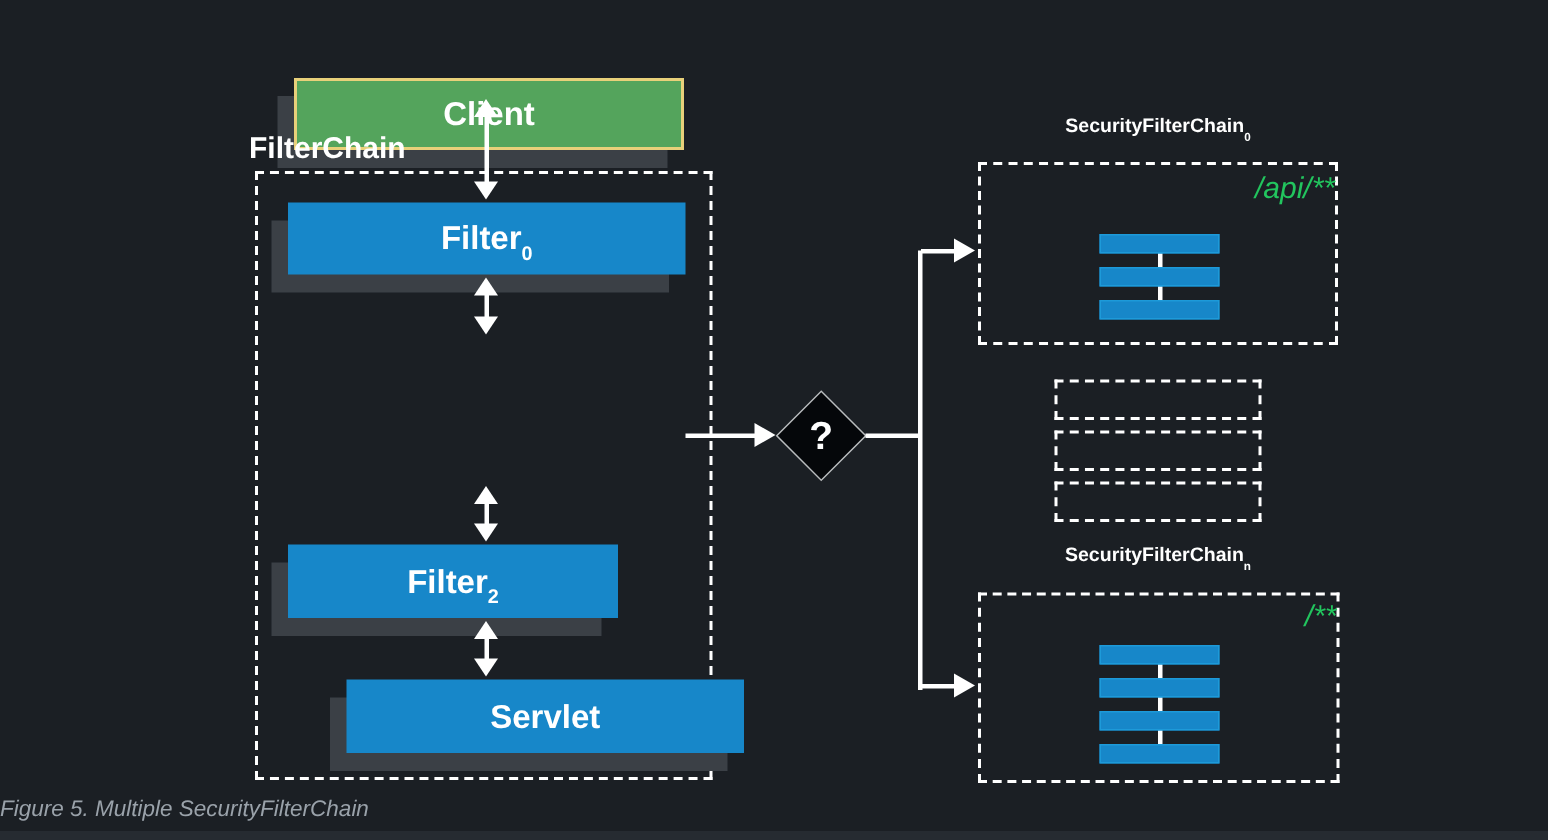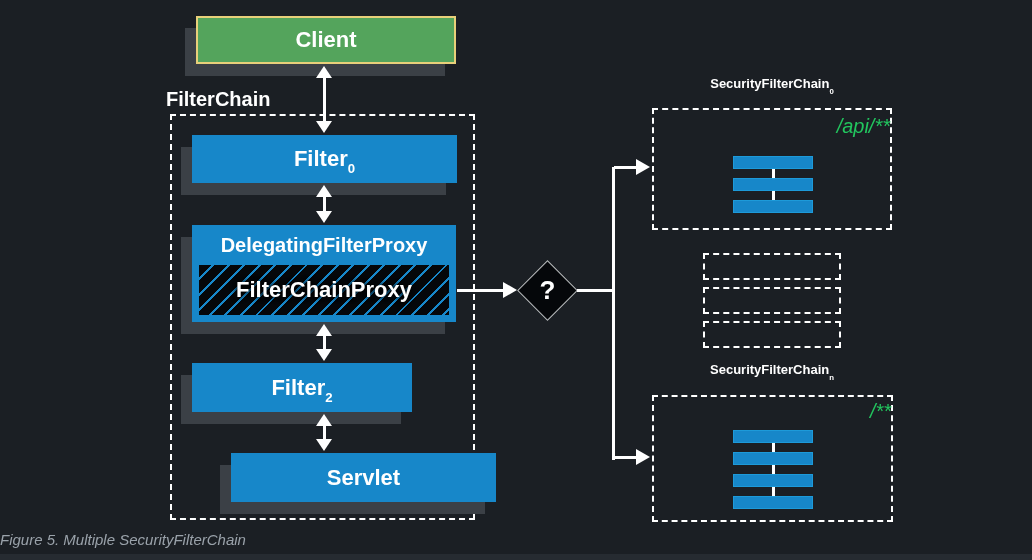--- a/index.html
+++ b/index.html
@@ -9,21 +9,21 @@
     font-family:"Liberation Sans", sans-serif;
     color:#fff;
   }
   
   .node{
     position:absolute;display:flex;align-items:center;justify-content:center;
     font-weight:bold;font-size:22px;color:#fff;box-sizing:border-box;
     box-shadow:-11px 12px 0 0 #3b4046;
   }
   .node.blue{background:#1787c9;}
-  .node.green{background:#54a45c;border:2px solid #e8d07a;}
+  .node.green{background:#54a45c;border:2px solid #e8d07a;margin-top:36px;}
   .node sub, .title sub{font-size:60%;line-height:0;position:relative;bottom:-2px;}
   
   .dfp{
     position:absolute;background:#1787c9;box-sizing:border-box;
     box-shadow:-11px 12px 0 0 #3b4046;
   }
   .dfp-label{
     height:40px;display:flex;align-items:center;justify-content:center;
     font-weight:bold;font-size:20px;
   }
@@ -108,26 +108,20 @@
   <div class="node blue" style="left:192px;top:135px;width:265px;height:48px;">
     <span><span>Filter</span><sub>0</sub></span>
   </div>
 
   <div class="varrow" style="left:315px;top:185px;height:38px;">
     <div class="up"></div>
     <div class="shaft"></div>
     <div class="down"></div>
   </div>
 
-  <div class="dfp" style="left:192px;top:225px;width:264px;height:97px;">
-    <div class="dfp-label">DelegatingFilterProxy</div>
-    <div class="fcp">
-      <span class="fcp-text">FilterChainProxy</span>
-    </div>
-  </div>
 
   <div class="varrow" style="left:315px;top:324px;height:37px;">
     <div class="up"></div>
     <div class="shaft"></div>
     <div class="down"></div>
   </div>
 
   <div class="node blue" style="left:192px;top:363px;width:220px;height:49px;">
     <span><span>Filter</span><sub>2</sub></span>
   </div>

